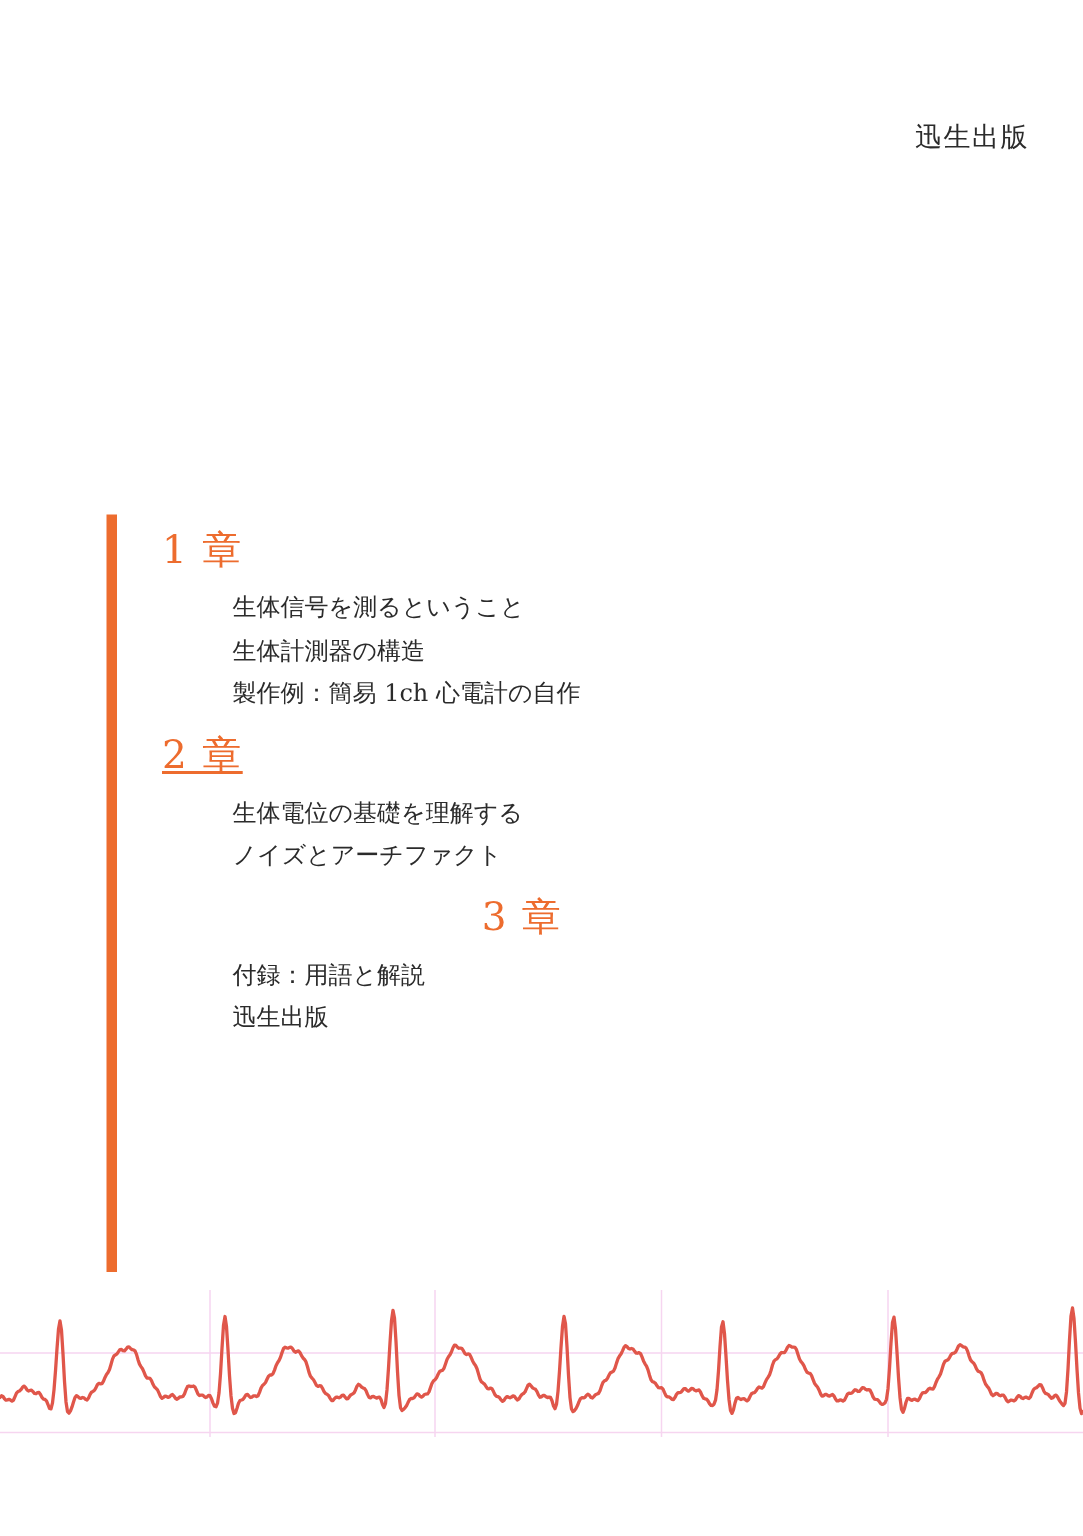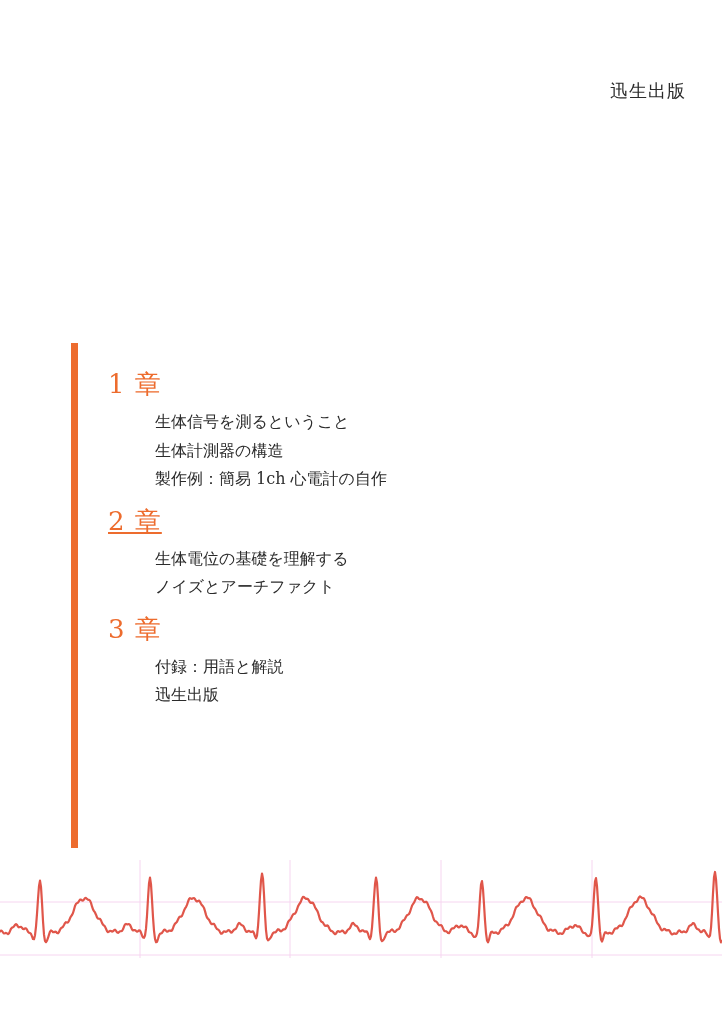--- a/index.html
+++ b/index.html
@@ -30,21 +30,21 @@
     position:absolute;
     left:108px;top:352px;
     width:480px;
   }
   .chapter-heading{
     font-size:26px;
     line-height:30px;
     margin:12px 0 9px 0;
     letter-spacing:1px;
   }
-  .toc .chapter-heading:first-child{margin-top:17px;}
+  .toc .chapter-heading:first-child{margin-top:0;}
   .chapter-items{
     padding-left:47px;
   }
   .toc-item{
     font-size:16px;
     line-height:28.5px;
     color:#2b2b2b;
     white-space:nowrap;
   }
   .ecg-strip{
@@ -68,21 +68,21 @@
       <div class="chapter-items">
         <div class="toc-item">生体信号を測るということ</div>
         <div class="toc-item">生体計測器の構造</div>
         <div class="toc-item">製作例：簡易 1ch 心電計の自作</div>
       </div>
       <div class="chapter-heading" style="color: rgb(237, 108, 46); text-decoration: underline;">2 章</div>
       <div class="chapter-items">
         <div class="toc-item">生体電位の基礎を理解する</div>
         <div class="toc-item">ノイズとアーチファクト</div>
       </div>
-      <div class="chapter-heading" style="color: rgb(237, 108, 46);">3 章</div>
+      <div class="chapter-heading" style="color: rgb(237, 108, 46); text-align: center;">3 章</div>
       <div class="chapter-items">
         <div class="toc-item">付録：用語と解説</div>
         <div class="toc-item">迅生出版</div>
       </div>
     </div>
 
   <div class="ecg-strip">
     <svg xmlns="http://www.w3.org/2000/svg" width="722" height="115" viewBox="0 0 722 115">
         <line x1="0" x2="722" y1="47" y2="47" stroke="#f6d5f0" stroke-width="1"></line>
         <line x1="0" x2="722" y1="100" y2="100" stroke="#f6d5f0" stroke-width="1"></line>

